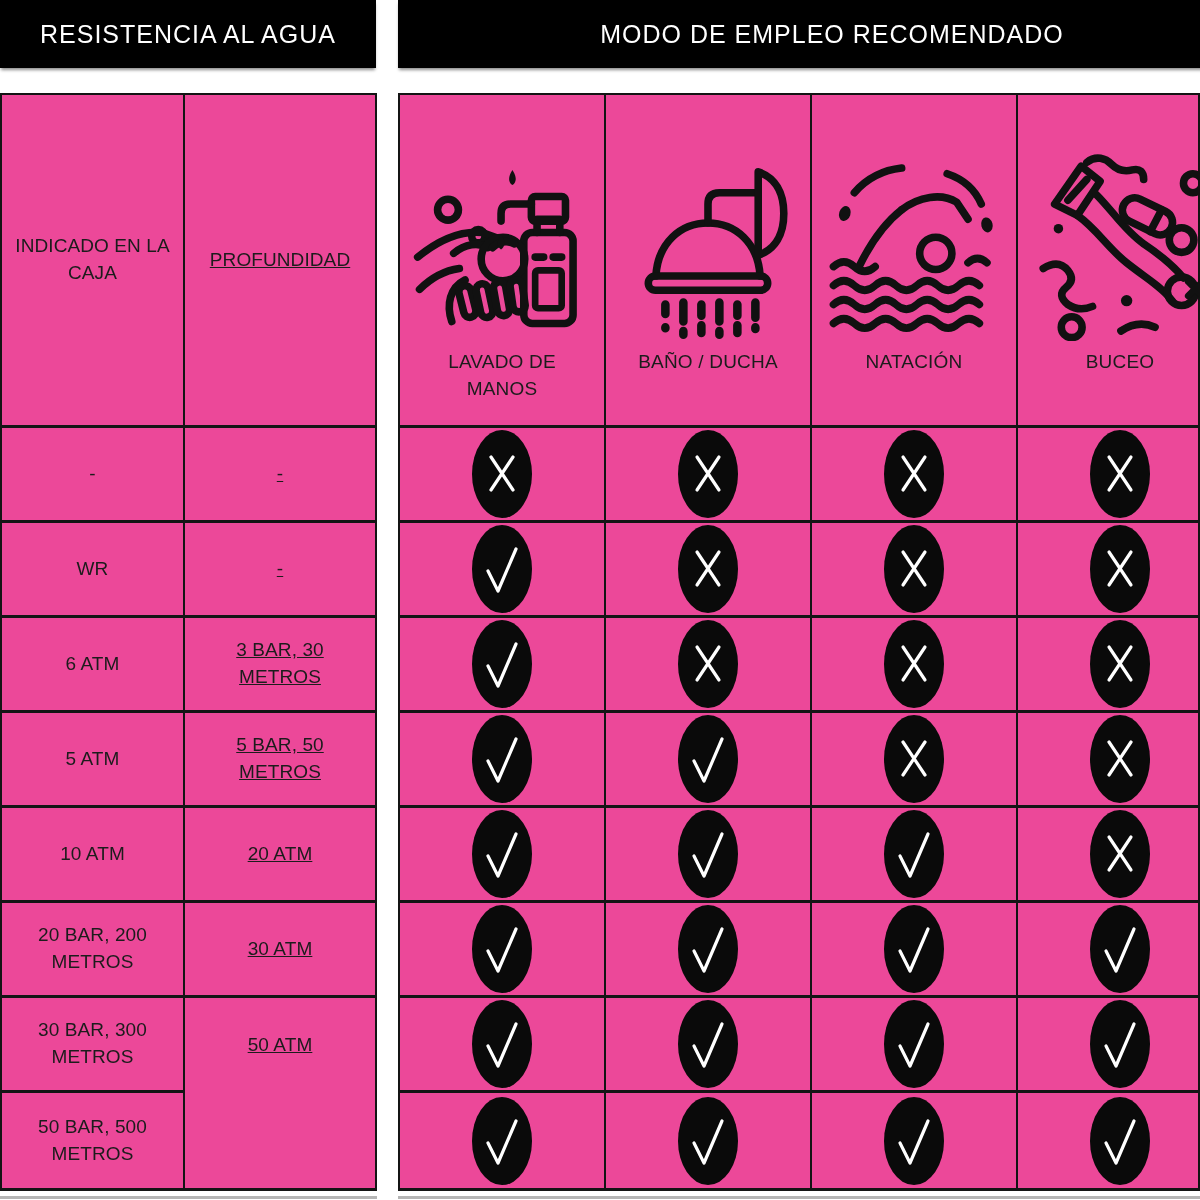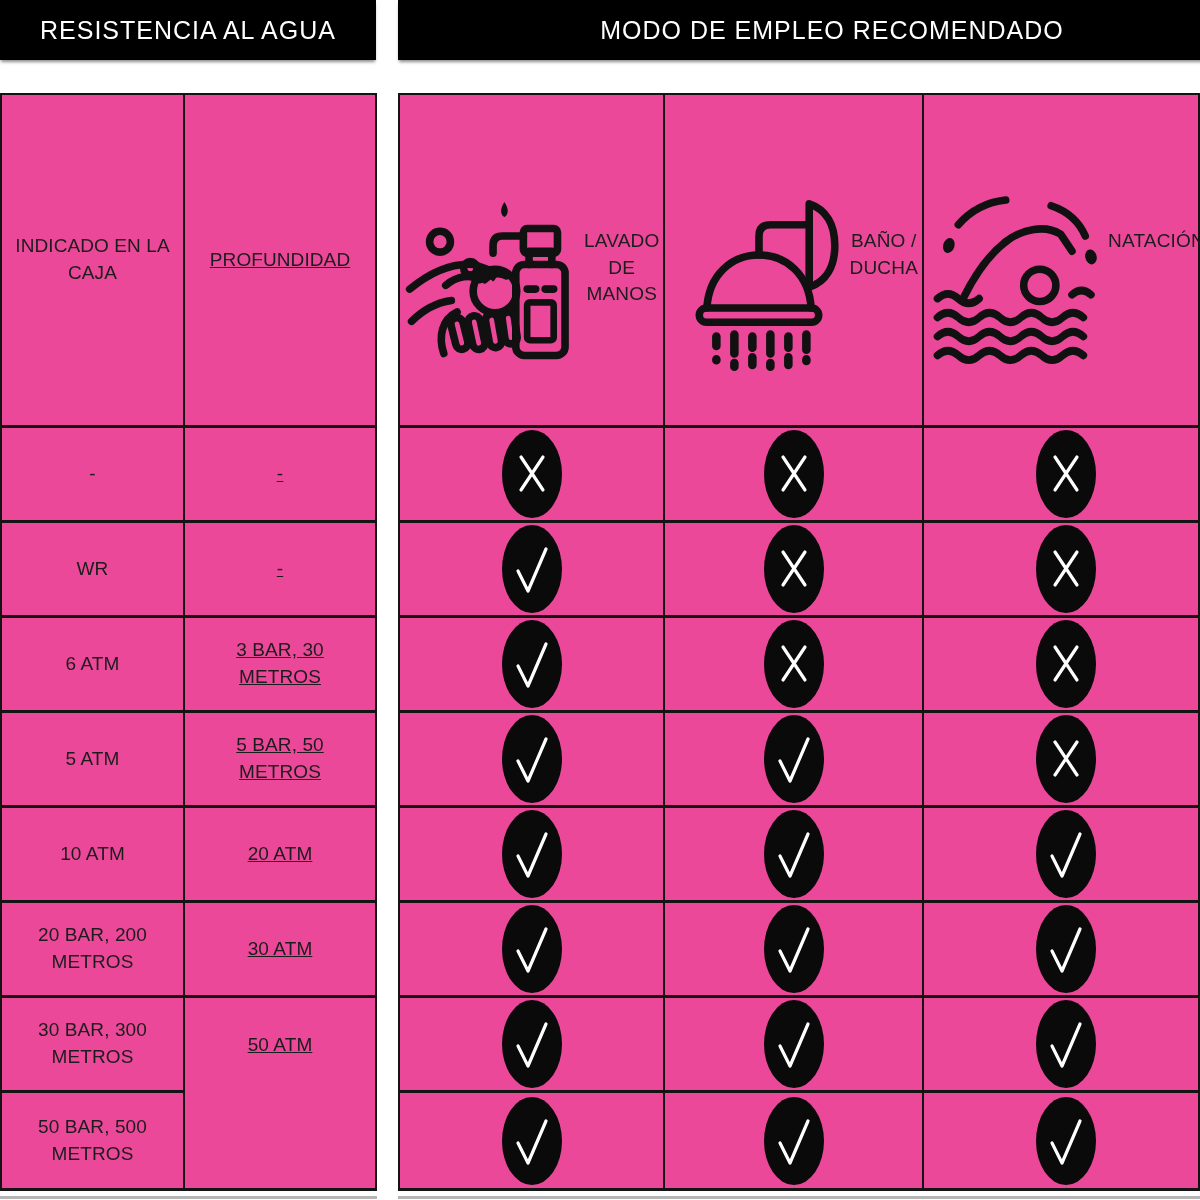--- a/index.html
+++ b/index.html
@@ -2,21 +2,21 @@
 <html><head>
 <meta charset="utf-8">
 <style>
   html,body{margin:0;padding:0;background:#fff;}
   .canvas{
     position:relative;width:1200px;height:1200px;background:#ffffff;overflow:hidden;
     font-family:"Liberation Sans",sans-serif;color:#1c1c1c;
   }
   
   .bar{
-    position:absolute;top:0;height:60px;background:#000;color:#fff;
+    position:absolute;top:0;height:68px;background:#000;color:#fff;
     display:flex;align-items:center;justify-content:center;
     font-size:25px;letter-spacing:1px;
     box-shadow:0 3px 3px -1px rgba(0,0,0,.45);
   }
   .bar-left{left:0;width:376px;}
   .bar-right{left:398px;width:802px;padding-left:33px;}
   
   .grid{
     position:absolute;top:93px;box-sizing:border-box;
     border:2px solid #141414;border-bottom-width:3px;
@@ -27,21 +27,21 @@
   .cell{
     box-sizing:border-box;border-right:2px solid #141414;border-bottom:3px solid #141414;
     display:flex;align-items:center;justify-content:center;text-align:center;
     font-size:19px;line-height:1.4;padding:0 10px;letter-spacing:.1px;
   }
   .grid-left .cell:nth-child(2n){border-right:none;text-decoration:underline;}
   .grid-left .cell:nth-last-child(-n+2){border-bottom:none;}
   .grid-right .cell:nth-child(4n){border-right:none;}
   .grid-right .cell:nth-last-child(-n+4){border-bottom:none;}
   
-  .icon-cell{flex-direction:row;padding:4px;}
+  .icon-cell{flex-direction:column;padding:12px;}
   .icon-wrap{flex:1;display:flex;align-items:center;justify-content:center;padding-top:26px;}
   .icon-label{height:64px;display:flex;align-items:flex-start;justify-content:center;font-size:19px;letter-spacing:.2px;}
   .mark-cell{padding:0;}
   
   .cut-line{position:absolute;top:1196px;height:3px;background:#b5b5b5;}
   .cut-line.l{left:0;width:377px;}
   .cut-line.r{left:398px;width:802px;}
   .ic{stroke:#111;stroke-width:8;fill:none;stroke-linecap:round;stroke-linejoin:round;}
 </style>
 </head>

